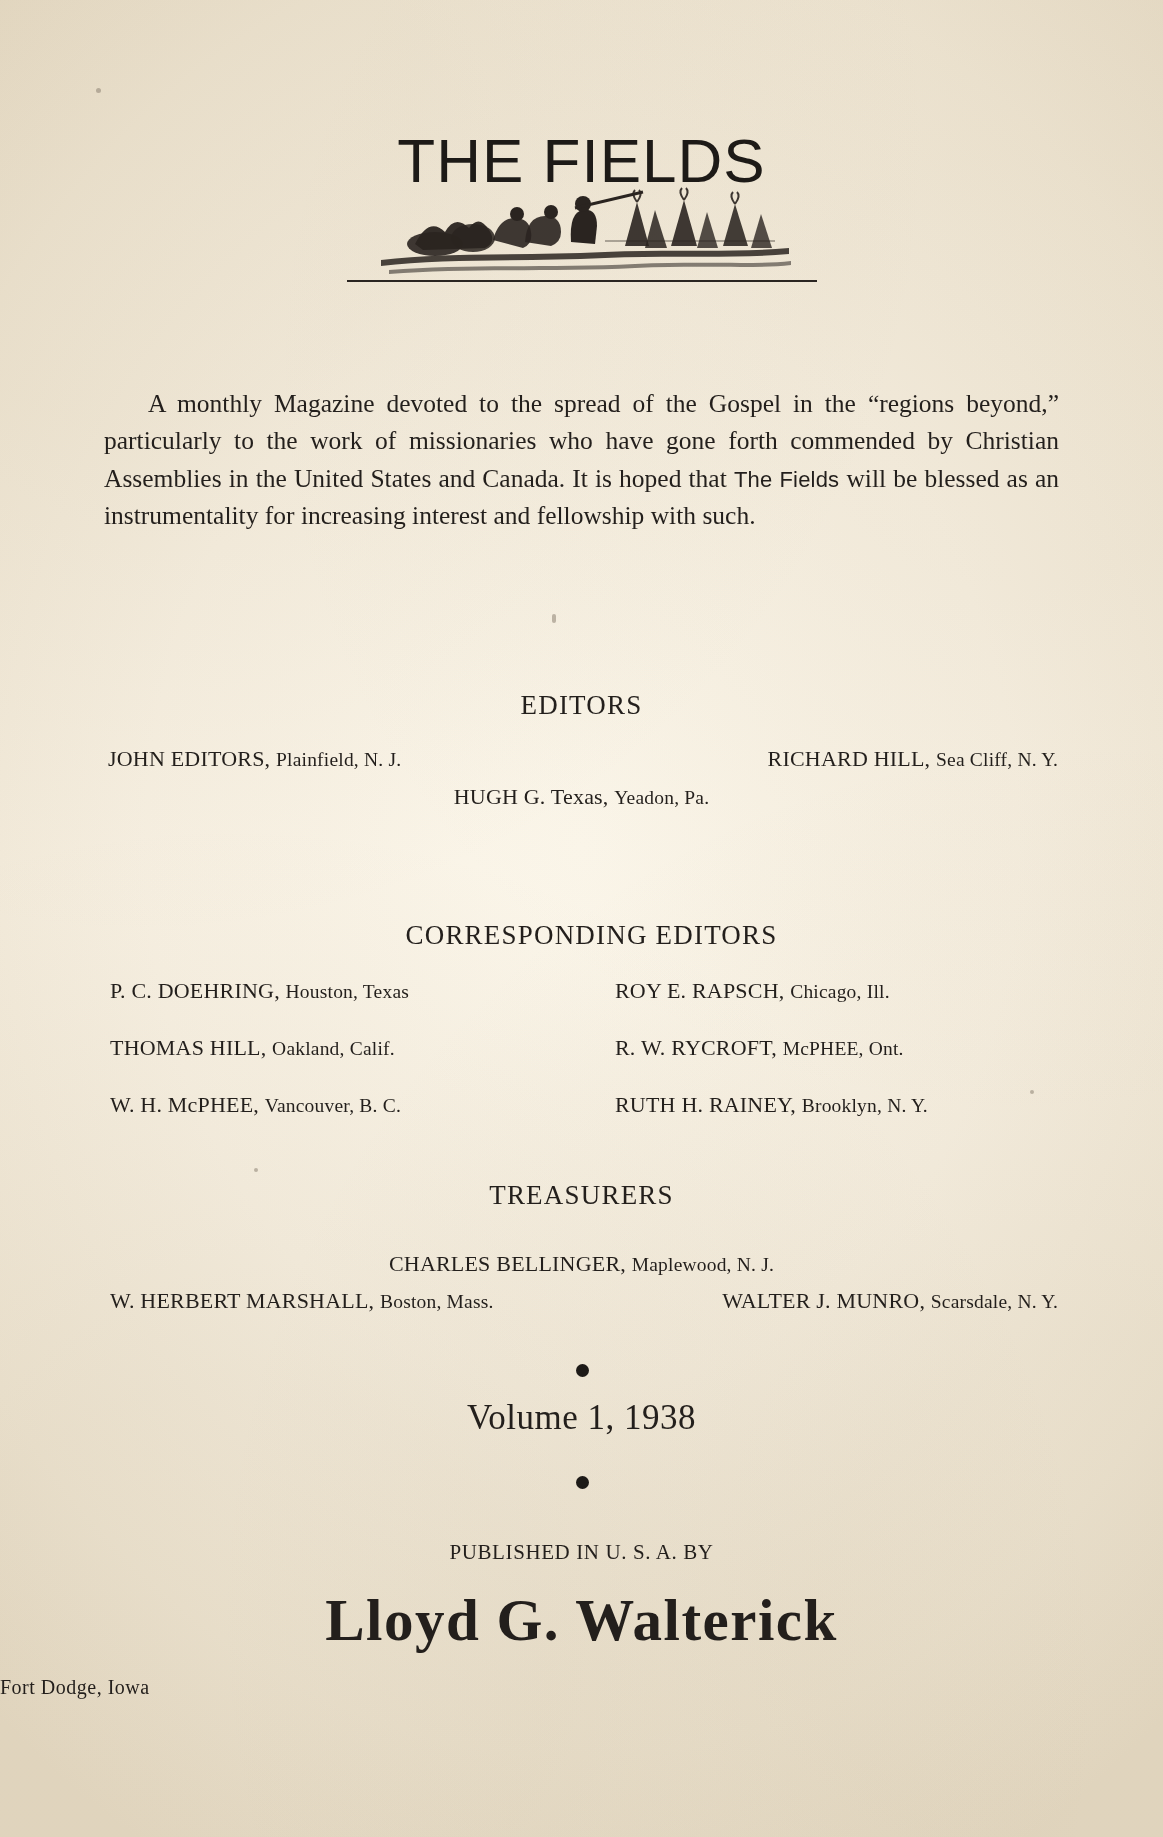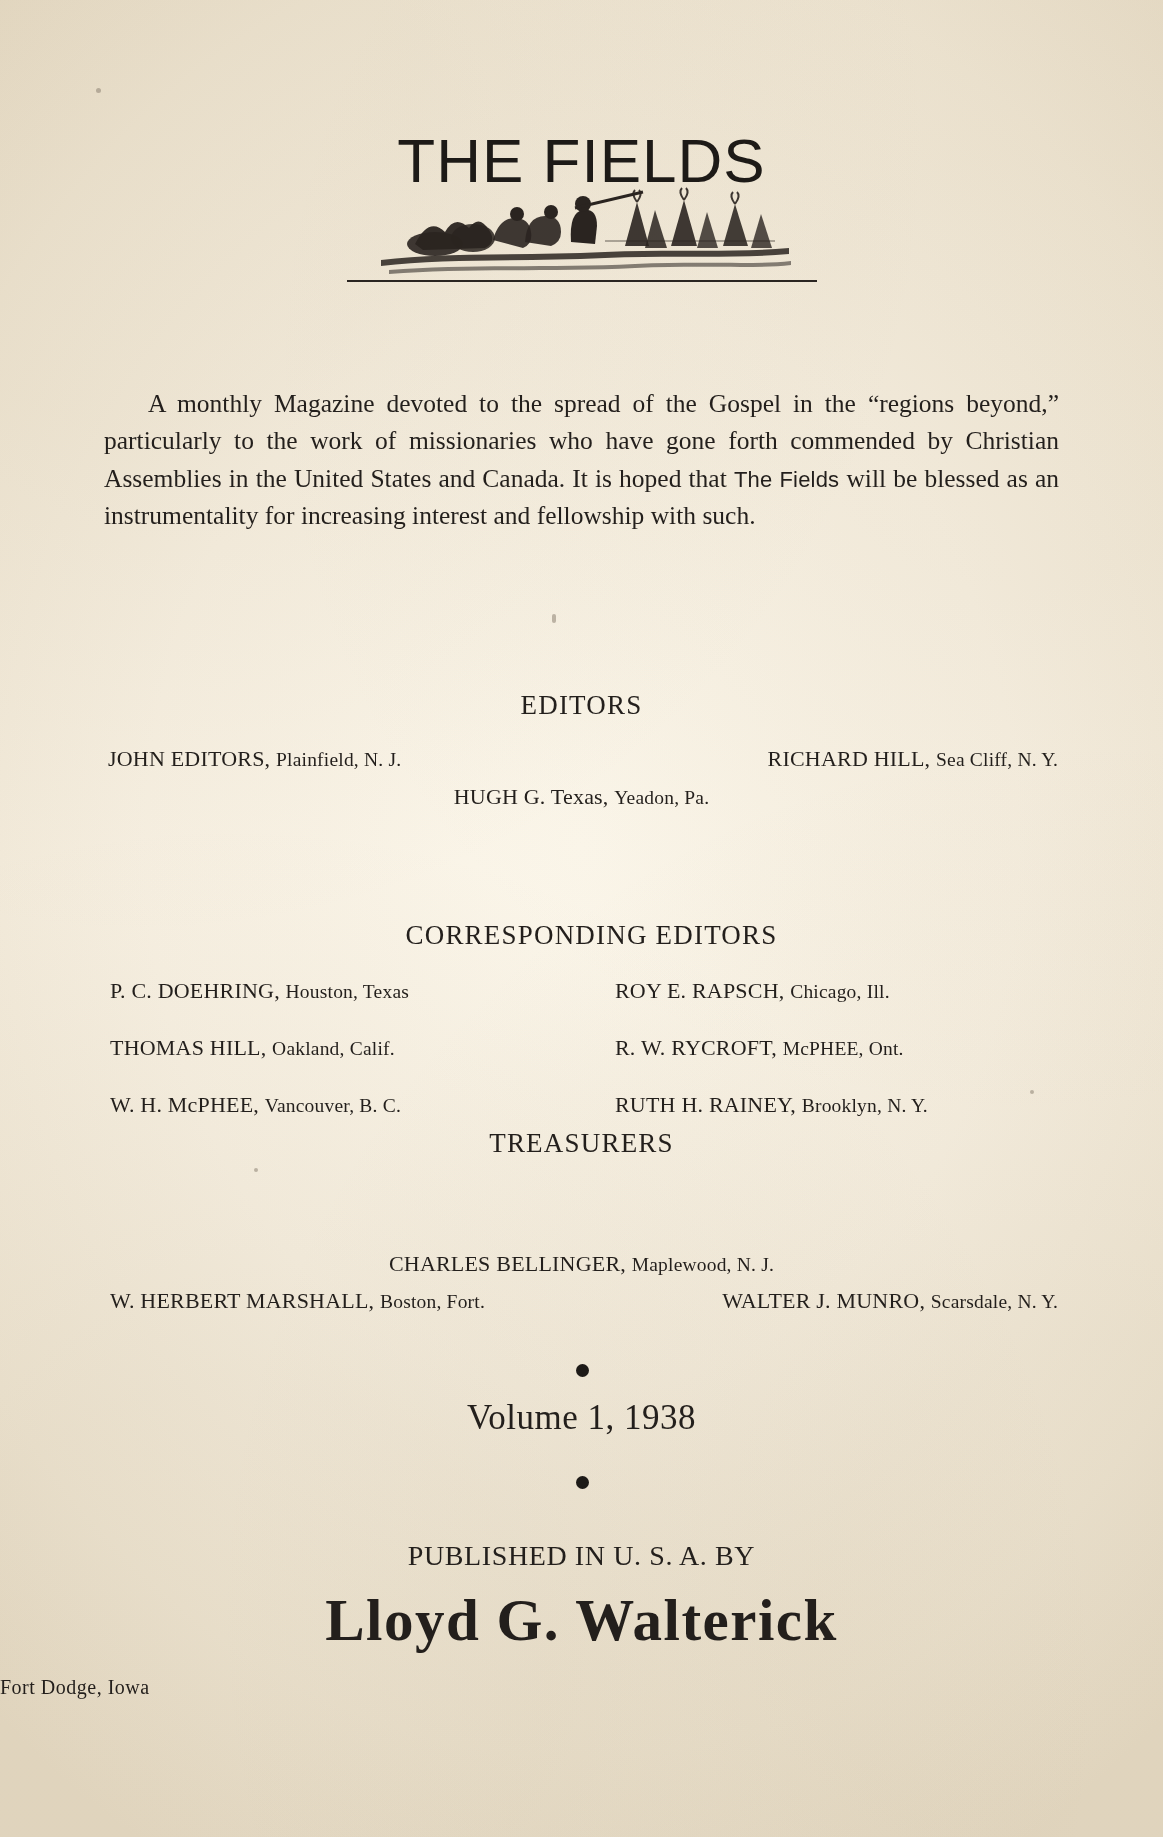--- a/index.html
+++ b/index.html
@@ -187,21 +187,21 @@
     letter-spacing: 0.5px;
   }
 
   
   .published-by {
     position: absolute;
     top: 1540px;
     left: 0;
     right: 0;
     text-align: center;
-    font-size: 28px;
+    font-size: 21px;
     letter-spacing: 0.6px;
   }
   .publisher {
     position: absolute;
     top: 1586px;
     left: 0;
     right: 0;
     text-align: center;
     font-size: 59px;
     font-weight: 700;
@@ -338,33 +338,33 @@
         <span>W. H. McPHEE,</span>
         <span class="city">Vancouver, B. C.</span>
       </div>
       <div class="nm col-right">
         <span>RUTH H. RAINEY,</span>
         <span class="city">Brooklyn, N. Y.</span>
       </div>
     </div>
   </div>
 
-  <div class="section-head" style="top:1128px;">TREASURERS</div>
+  <div class="section-head" style="top:1180px;">TREASURERS</div>
 
   <div class="names" id="treas-line1">
     <span class="nm">
       <span>CHARLES BELLINGER,</span>
       <span class="city">Maplewood, N. J.</span>
     </span>
   </div>
 
   <div class="names row-two" id="treas-line2">
     <div class="nm">
       <span>W. HERBERT MARSHALL,</span>
-      <span class="city">Boston, Fort.</span>
+      <span class="city">Boston, Mass.</span>
     </div>
     <div class="nm">
       <span>WALTER J. MUNRO,</span>
       <span class="city">Scarsdale, N. Y.</span>
     </div>
   </div>
 
   <div class="dot" id="dot-top"></div>
   <div class="volume">Volume 1, 1938</div>
   <div class="dot" id="dot-bottom"></div>

